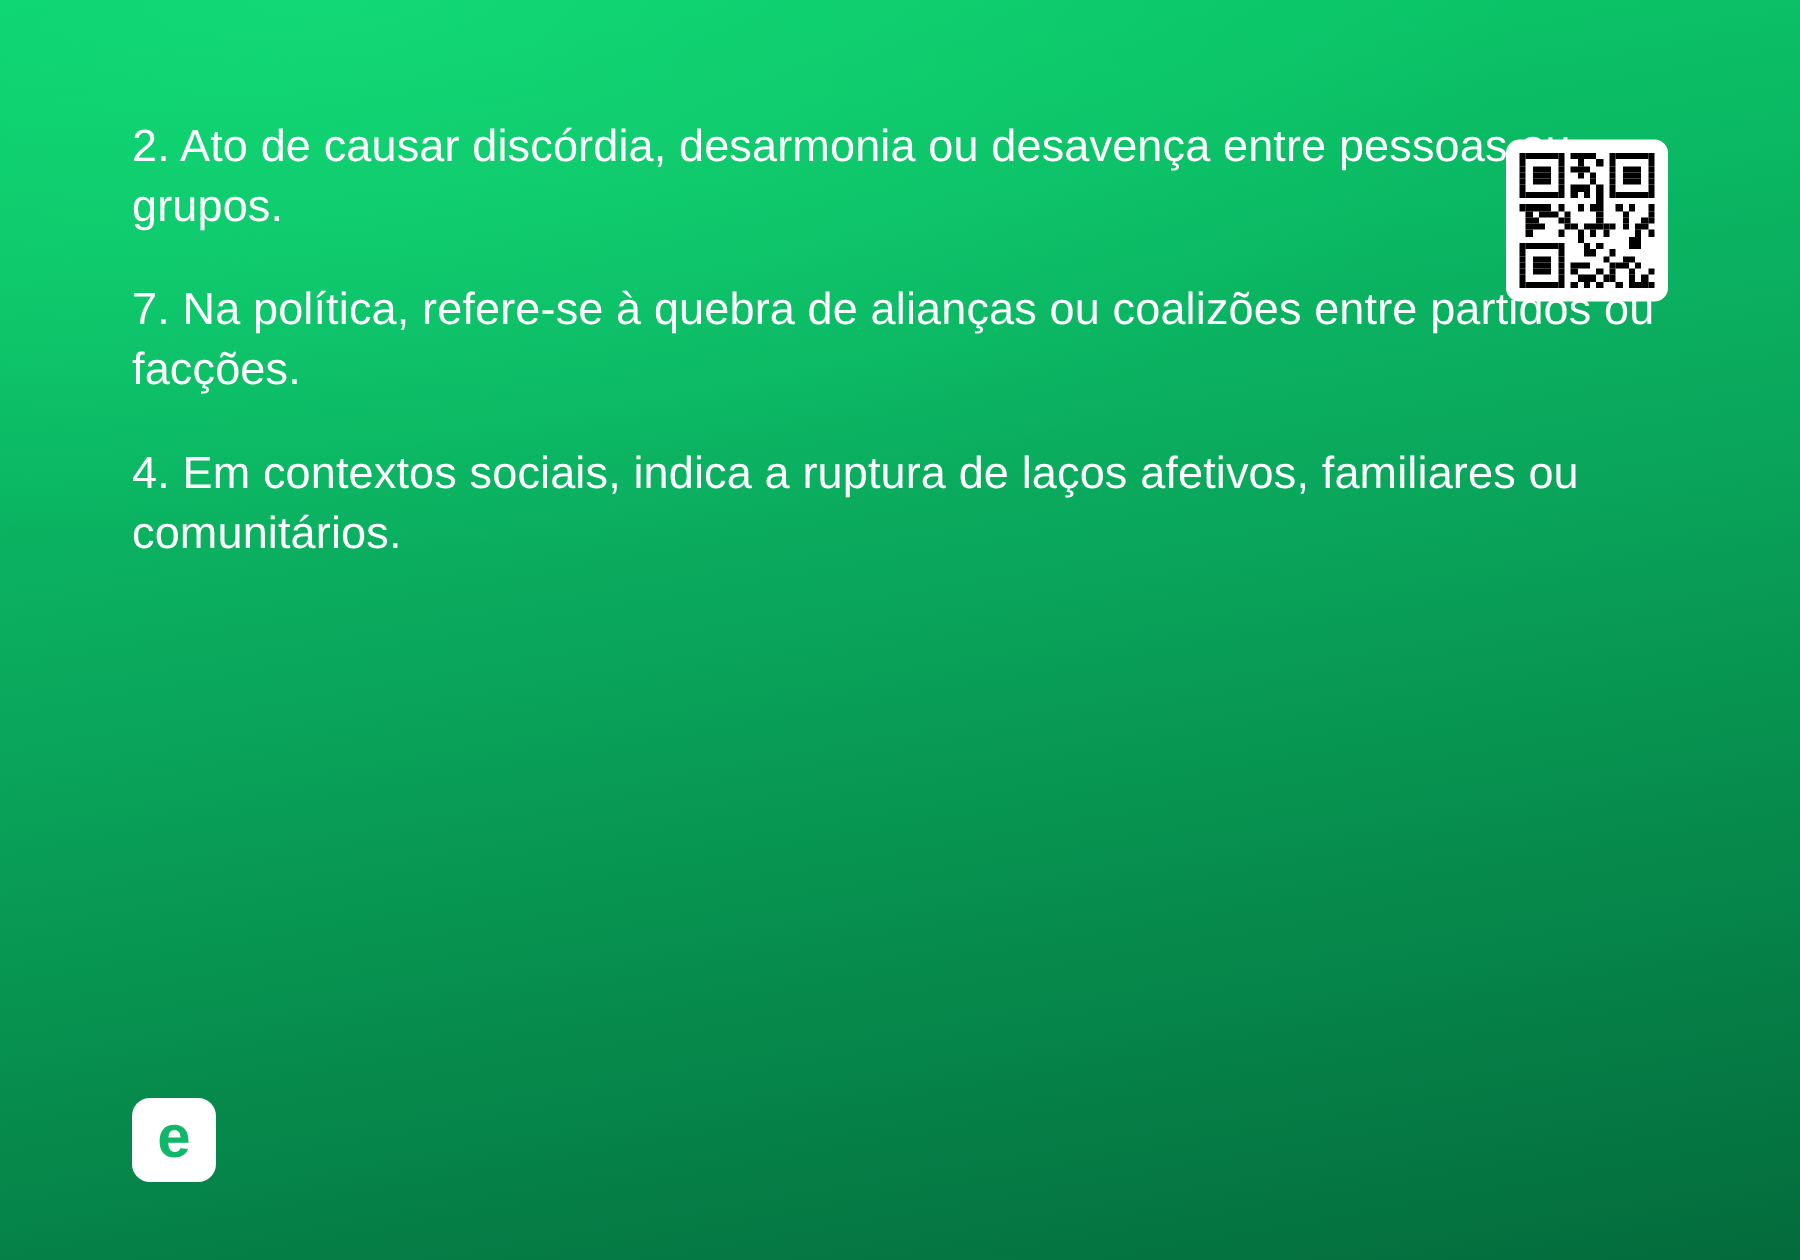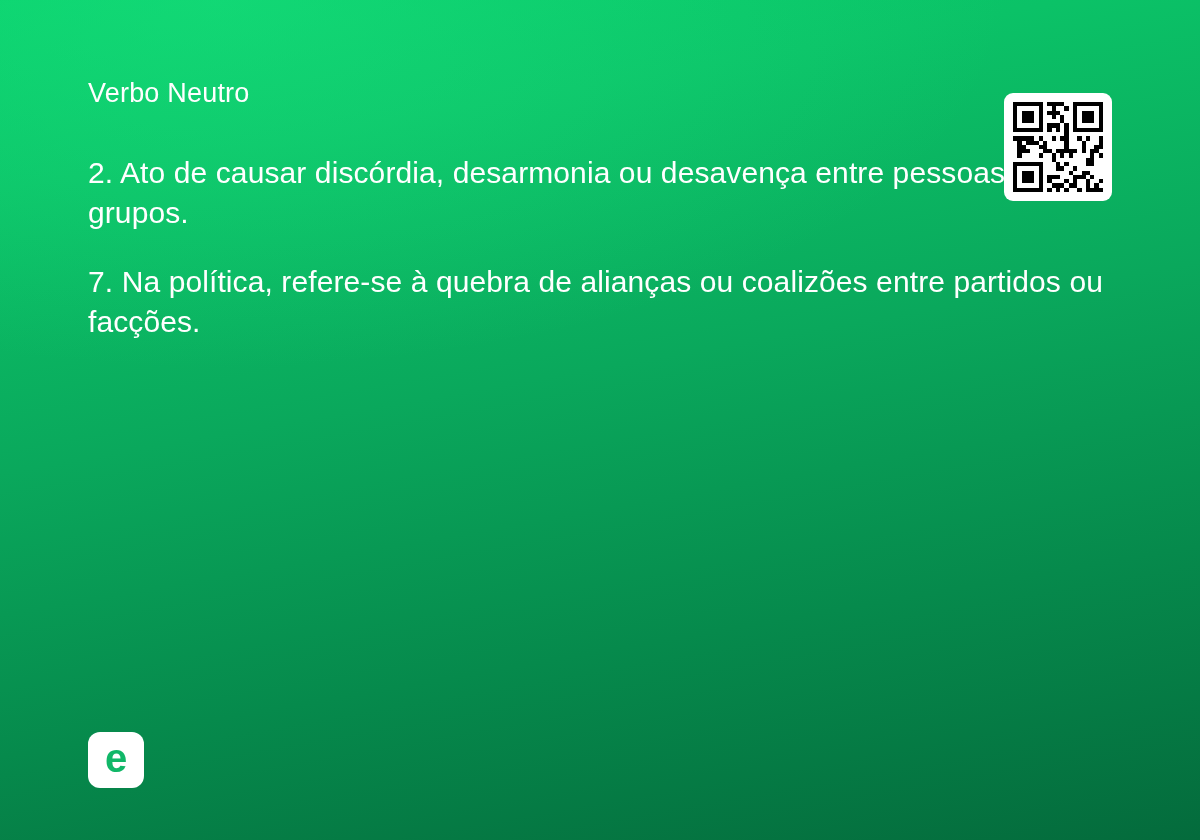--- a/index.html
+++ b/index.html
@@ -113,25 +113,25 @@
     font-weight: bold;
     letter-spacing: -0.5px;
   }
 </style>
 </head>
 <body>
 
 <div class="card">
   <div class="inner">
 
-    <div class="pos">Verbo Neutro</div>
 
     <div class="definitions">
       <p class="definition">2. Ato de causar discórdia, desarmonia ou desavença entre pessoas ou grupos.</p>
       <p class="definition">7. Na política, refere-se à quebra de alianças ou coalizões entre partidos ou facções.</p>
+      <p class="definition">4. Em contextos sociais, indica a ruptura de laços afetivos, familiares ou comunitários.</p>
     </div>
 
     <div class="qr">
       <div class="qr-grid" id="qr-grid">
           <i></i>
           <i></i>
           <i></i>
           <i></i>
           <i></i>
           <i></i>

